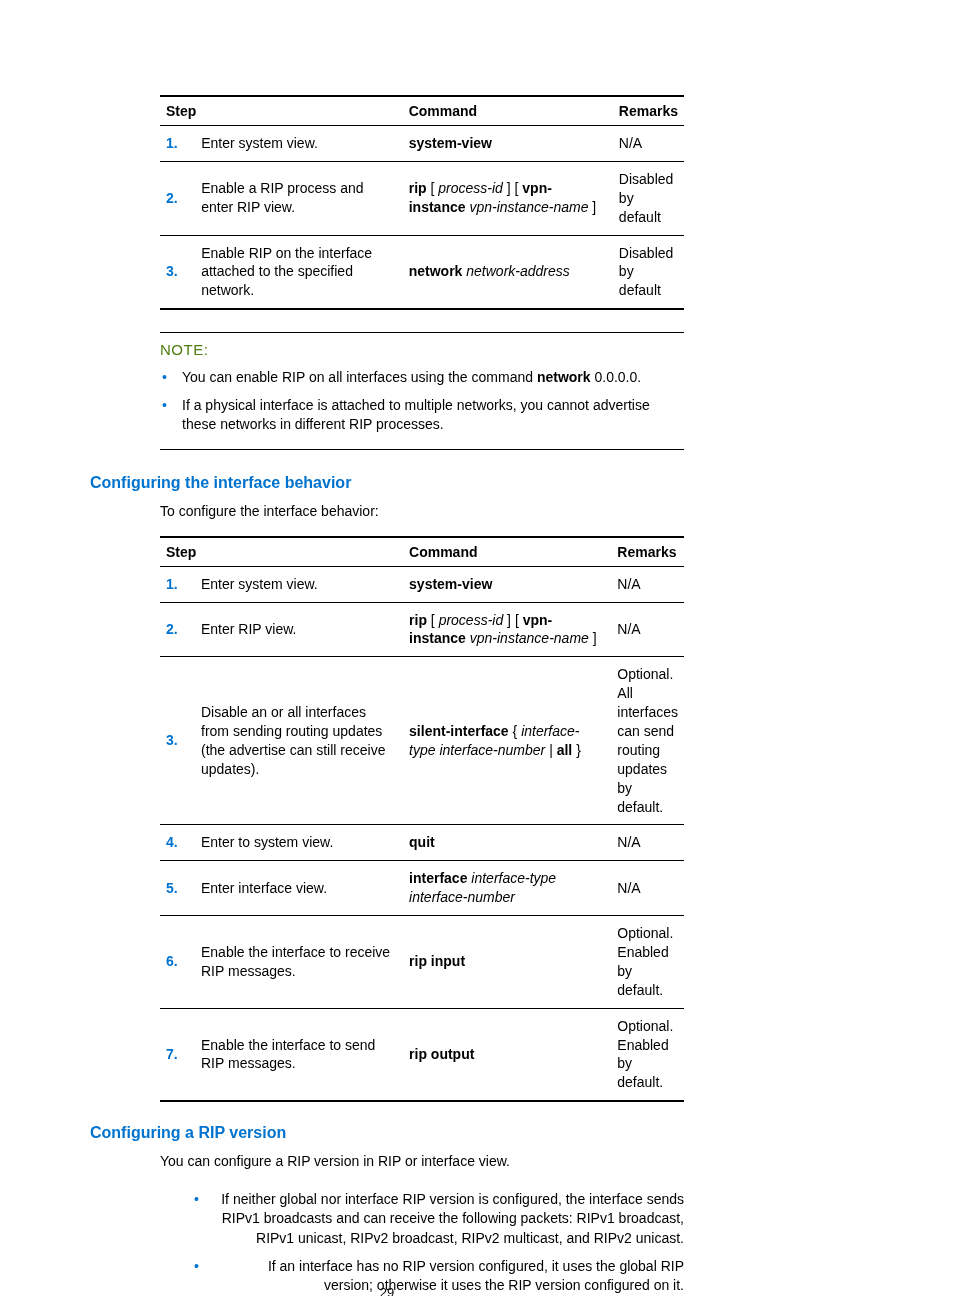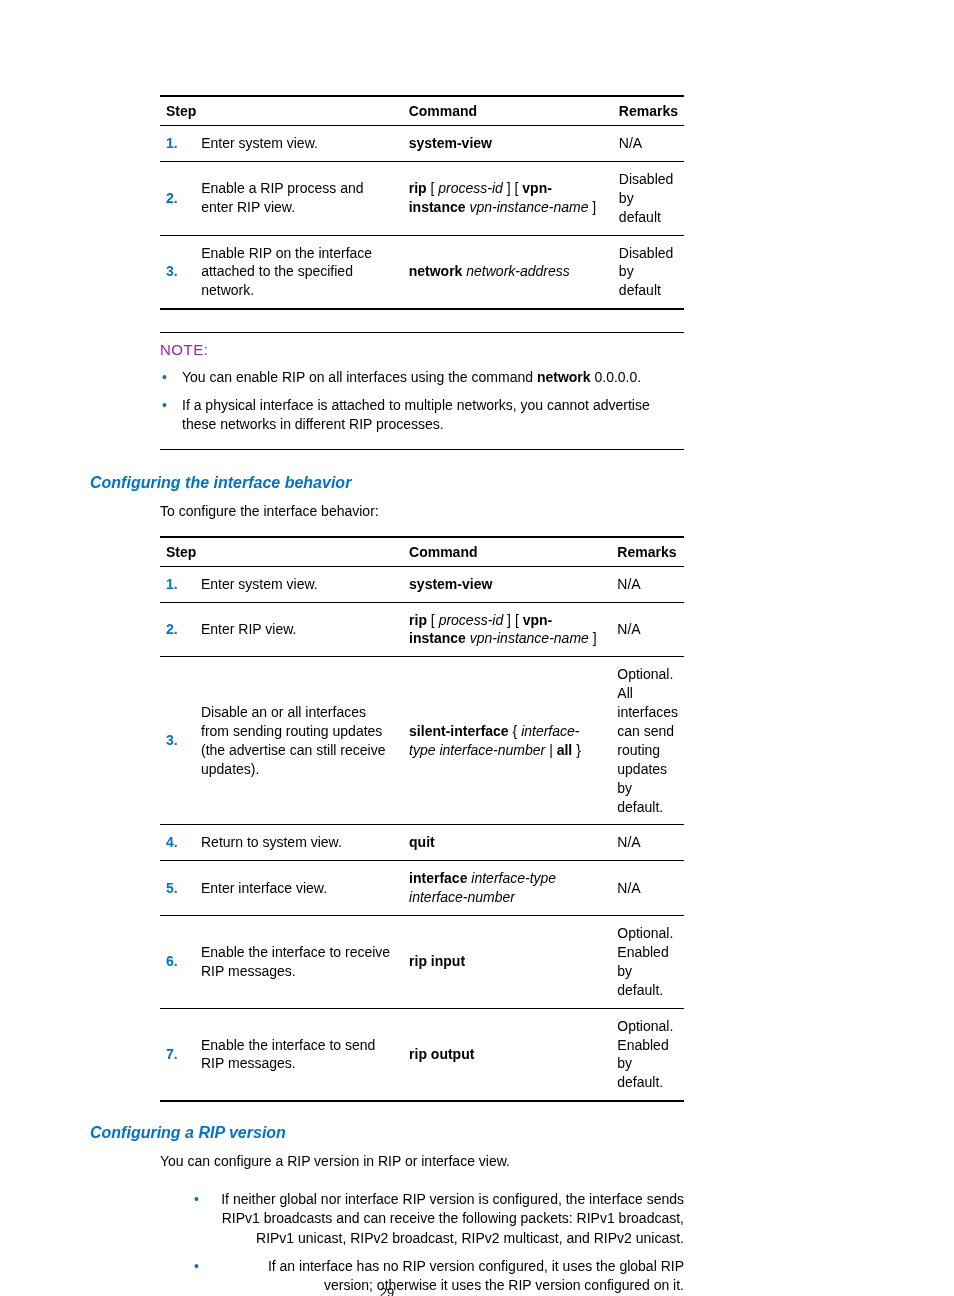--- a/index.html
+++ b/index.html
@@ -53,21 +53,21 @@
     width: 26px;
     text-align: left;
     vertical-align: top;
     padding-top: 8px;
   }
   .col-step { width: 230px; }
   .col-cmd  { width: 230px; }
   .italic { font-style: italic; }
   .bold { font-weight: bold; text-align: center; }
   .note-label {
-    color: #a21caf;
+    color: #4d7c0f;
     font-size: 15px;
     letter-spacing: 0.5px;
     padding: 2px 0 6px 0;
     font-family: "Segoe UI", Arial, sans-serif;
   }
   .note-box {
     border-top: 1px solid #000;
     border-bottom: 1px solid #000;
     padding: 6px 0 10px 0;
     margin-bottom: 24px;
@@ -105,21 +105,20 @@
     position: absolute;
     left: 0;
     top: 4px;
     font-size: 14px;
   }
   h3.section {
     color: #0073cf;
     font-weight: bold;
     font-size: 16px;
     margin: 10px 0 10px 0;
-    font-style: italic;
   }
   p.intro {
     margin: 4px 0 14px 0;
     line-height: 1.4;
   }
   .page-number {
     position: absolute;
     bottom: 40px;
     left: 0;
     width: 100%;
@@ -201,21 +200,21 @@
             <td>N/A</td>
           </tr>
           <tr>
             <td class="stepnum">3.</td>
             <td class="col-step">Disable an or all interfaces from sending routing updates (the advertise can still receive updates).</td>
             <td class="col-cmd"><span class="bold">silent-interface</span> { <span class="italic">interface-type interface-number</span> | <span class="bold">all</span> }</td>
             <td>Optional.<br>All interfaces can send routing updates by default.</td>
           </tr>
           <tr>
             <td class="stepnum">4.</td>
-            <td class="col-step">Return to system view.</td>
+            <td class="col-step">Enter to system view.</td>
             <td class="col-cmd"><span class="bold">quit</span></td>
             <td>N/A</td>
           </tr>
           <tr>
             <td class="stepnum">5.</td>
             <td class="col-step">Enter interface view.</td>
             <td class="col-cmd"><span class="bold">interface</span> <span class="italic">interface-type interface-number</span></td>
             <td>N/A</td>
           </tr>
           <tr>

